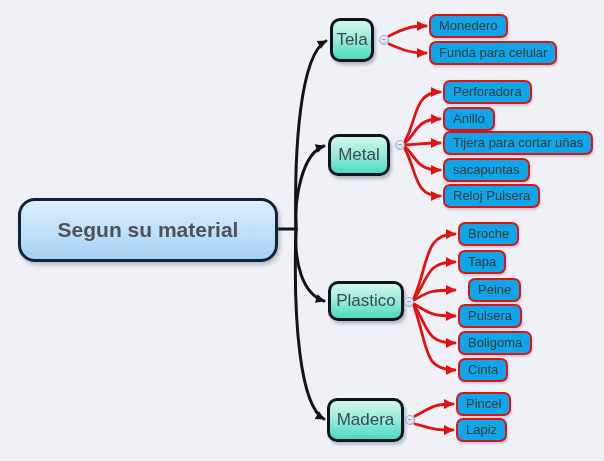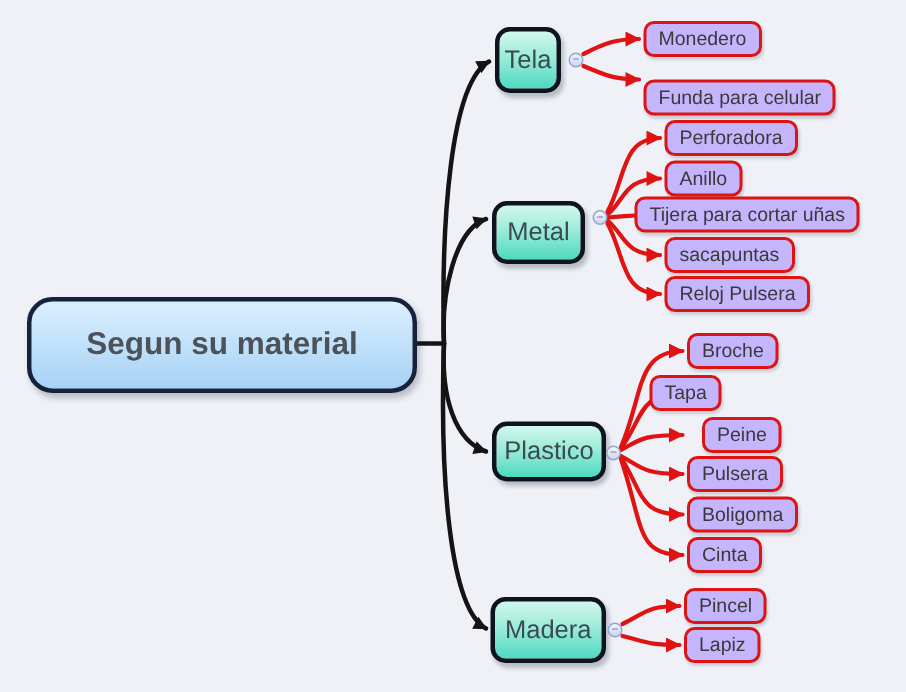--- a/index.html
+++ b/index.html
@@ -34,21 +34,21 @@
     border:3px solid #0d141d;border-radius:10px;
     font-size:17px;color:#3c4a50;
     box-shadow:2px 3px 3px rgba(40,50,70,.28);
   }
   .branch-tela    {left:330px;top:40px; width:44px;height:44px;}
   .branch-metal   {left:328px;top:155px;width:62px;height:42px;}
   .branch-plastico{left:328px;top:301px;width:76px;height:40px;}
   .branch-madera  {left:327px;top:420px;width:77px;height:44px;}
 
   .leaf{
-    background:#c4b5fd;
+    background:#0ea5e9;
     border:2.5px solid #dc1414;border-radius:7px;
     font-size:13px;color:#3a3a3a;
     padding:2px 8px 3px 8px;
     box-shadow:1px 2px 2px rgba(40,50,70,.18);
   }
 
   .collapse{
     position:absolute;width:10px;height:10px;
     transform:translate(-50%,-50%);
     border-radius:50%;
@@ -115,30 +115,30 @@
   <div class="node branch branch-metal">Metal</div>
   <div class="node branch branch-madera">Madera</div>
   <div class="node branch branch-plastico">Plastico</div>
 
   <div class="collapse collapse-tela">−</div>
   <div class="collapse collapse-metal">−</div>
   <div class="collapse collapse-plastico">−</div>
   <div class="collapse collapse-madera">−</div>
 
   <div class="node leaf" style="left:429px;top:26px;">Monedero</div>
-  <div class="node leaf" style="left:429px;top:53px;margin-top:12px;">Funda para celular</div>
+  <div class="node leaf" style="left:429px;top:53px;">Funda para celular</div>
 
   <div class="node leaf" style="left:443px;top:119px;">Anillo</div>
   <div class="node leaf" style="left:443px;top:92px;">Perforadora</div>
-  <div class="node leaf" style="left:423px;top:143px;">Tijera para cortar uñas</div>
+  <div class="node leaf" style="left:443px;top:143px;">Tijera para cortar uñas</div>
   <div class="node leaf" style="left:443px;top:170px;">sacapuntas</div>
   <div class="node leaf" style="left:443px;top:196px;">Reloj Pulsera</div>
 
   <div class="node leaf" style="left:458px;top:234px;">Broche</div>
-  <div class="node leaf" style="left:433px;top:262px;">Tapa</div>
+  <div class="node leaf" style="left:458px;top:262px;">Tapa</div>
   <div class="node leaf" style="left:468px;top:290px;">Peine</div>
   <div class="node leaf" style="left:458px;top:316px;">Pulsera</div>
   <div class="node leaf" style="left:458px;top:370px;">Cinta</div>
   <div class="node leaf" style="left:458px;top:343px;">Boligoma</div>
 
   <div class="node leaf" style="left:456px;top:404px;">Pincel</div>
   <div class="node leaf" style="left:456px;top:430px;">Lapiz</div>
 
 </div>
 

